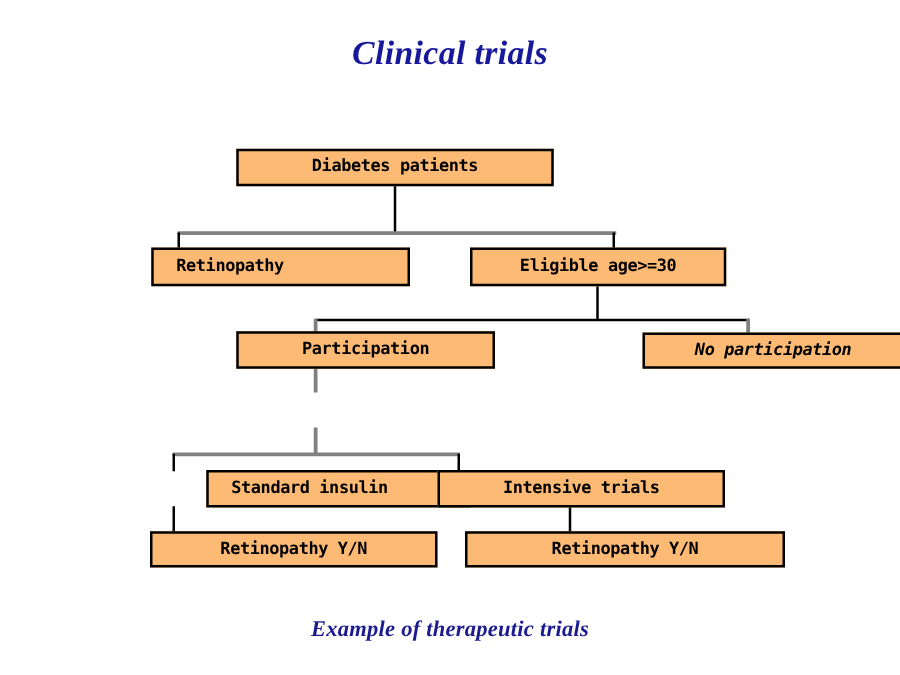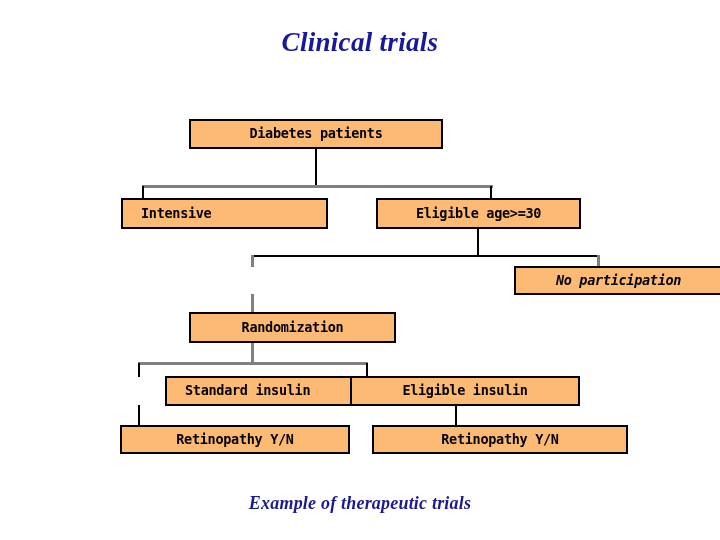--- a/index.html
+++ b/index.html
@@ -106,42 +106,42 @@
   <div class="line v blk" style="left:366px; top:363px; height:14px;"></div>
 
   <div class="line v blk" style="left:138px; top:405px; height:21px;"></div>
   <div class="line v blk" style="left:455px; top:405px; height:21px;"></div>
 
   <div class="node center" style="left:189px; top:119px; width:254px; height:30px;">
     <span class="label">Diabetes patients</span>
   </div>
 
   <div class="node left" style="left:121px; top:198px; width:207px; height:31px;">
-    <span class="label">Intensive</span>
+    <span class="label">Retinopathy</span>
   </div>
 
   <div class="node center" style="left:376px; top:198px; width:205px; height:31px;justify-content:center;">
     <span class="label">Eligible age&gt;=30</span>
   </div>
 
+  <div class="node center" style="left:189px; top:265px; width:207px; height:30px;">
+    <span class="label">Participation</span>
+  </div>
 
   <div class="node center" style="left:514px; top:266px; width:209px; height:29px;font-style:italic;">
     <span class="label">No participation</span>
   </div>
 
-  <div class="node center" style="left:189px; top:312px; width:207px; height:31px;">
-    <span class="label">Randomization</span>
-  </div>
 
   <div class="node left" style="left:117px; top:376px; width:211px; height:30px;margin-left:48px;">
     <span class="label">Standard insulin</span>
   </div>
 
   <div class="node center" style="left:350px; top:376px; width:230px; height:30px;">
-    <span class="label">Eligible insulin</span>
+    <span class="label">Intensive trials</span>
   </div>
 
   <div class="node center" style="left:120px; top:425px; width:230px; height:29px;">
     <span class="label">Retinopathy Y/N</span>
   </div>
 
   <div class="node center" style="left:372px; top:425px; width:256px; height:29px;">
     <span class="label">Retinopathy Y/N</span>
   </div>
 

